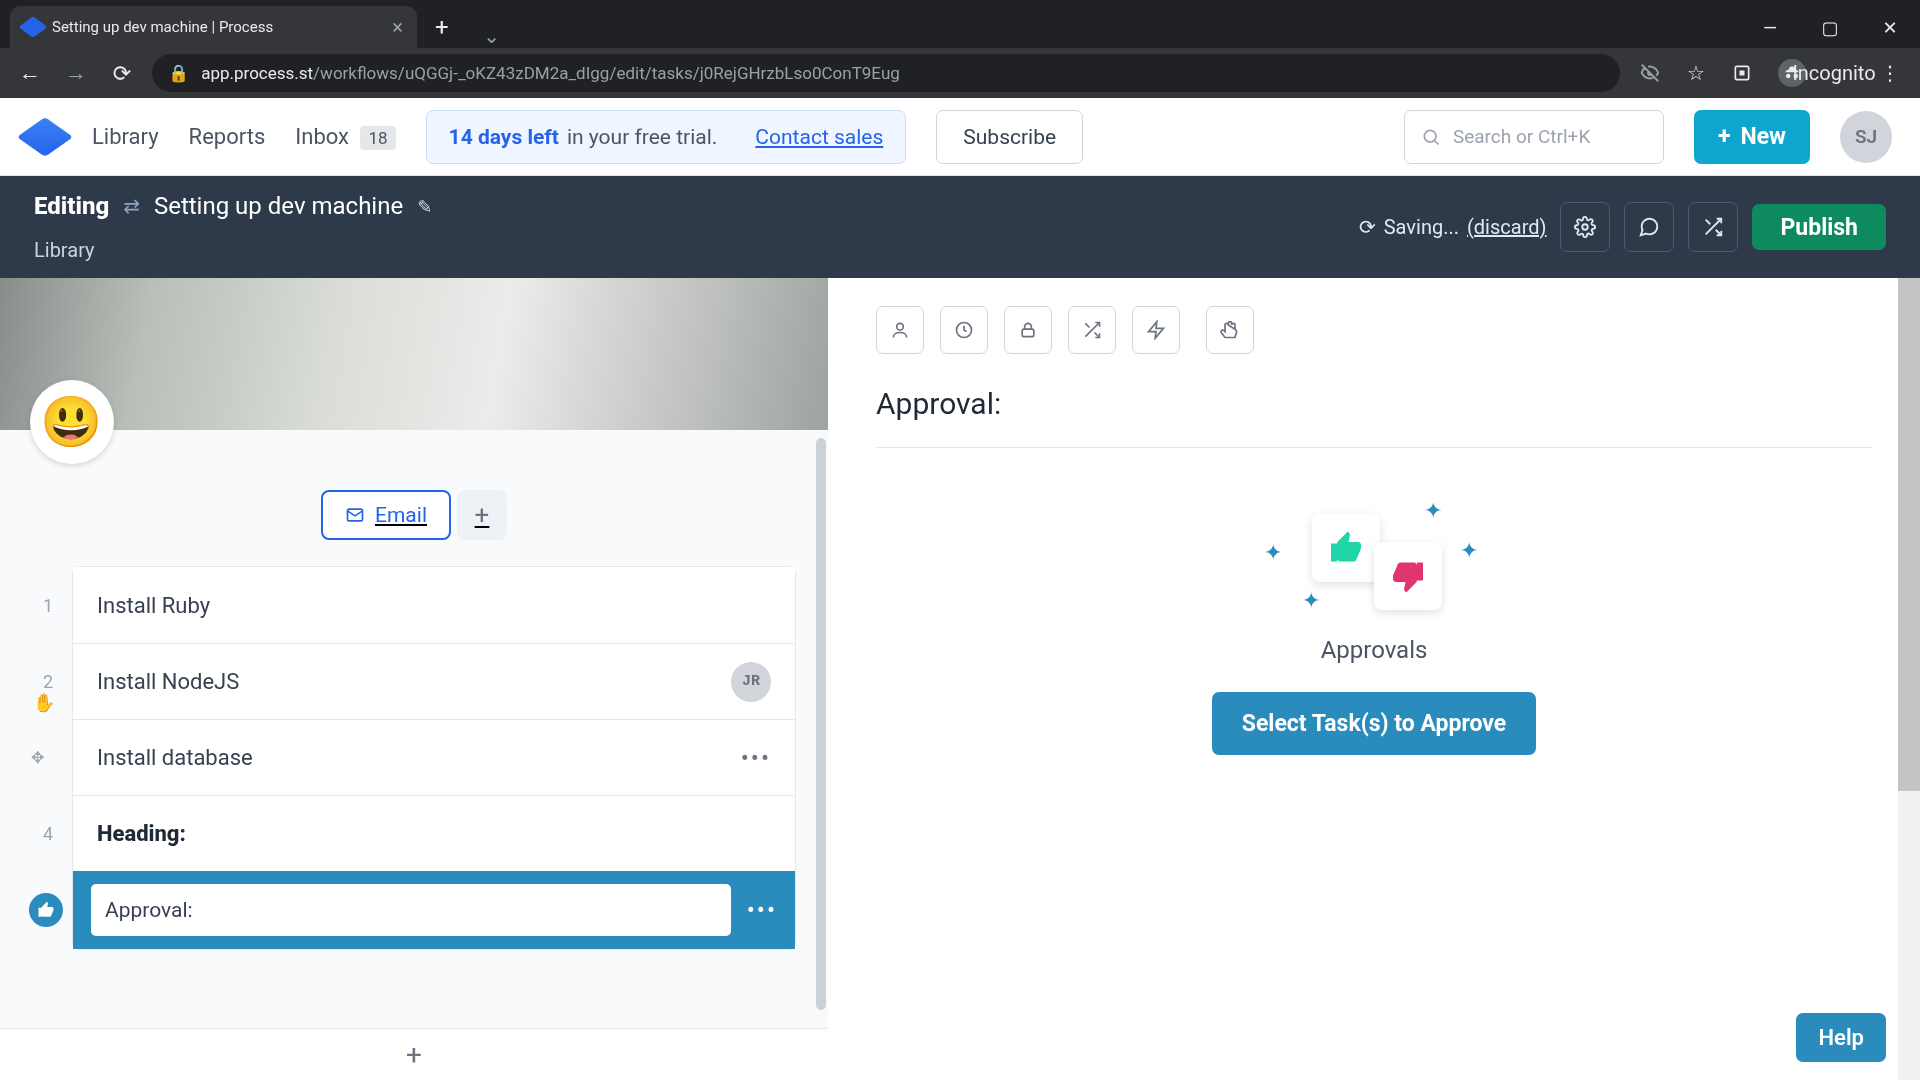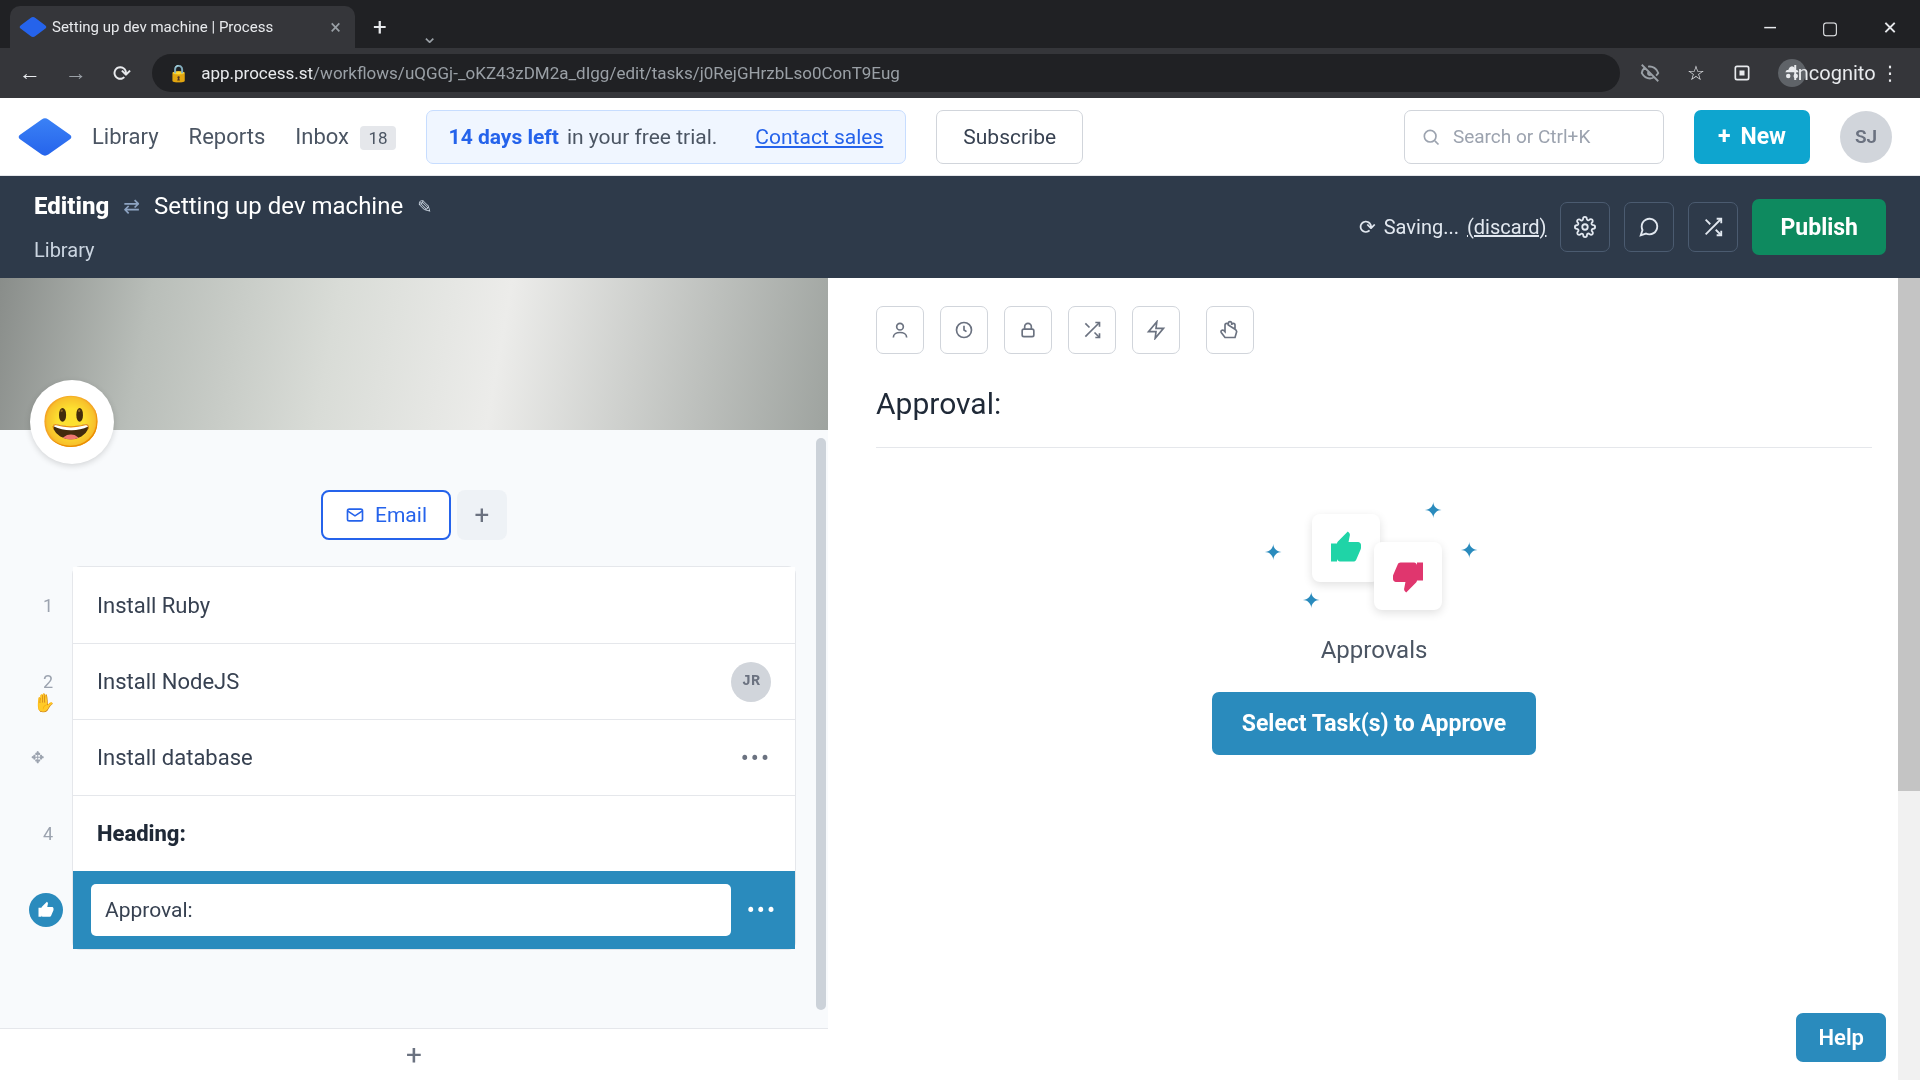--- a/index.html
+++ b/index.html
@@ -1,20 +1,20 @@
 <!DOCTYPE html>
 <html><head>
 <meta charset="utf-8">
 <style>
 * { margin: 0; padding: 0; box-sizing: border-box; font-family: -apple-system, BlinkMacSystemFont, "Segoe UI", Roboto, sans-serif; }
 body { width: 1920px; height: 1080px; overflow: hidden; background: #fff; transform-origin: top left; }
 
 
 .browser-chrome { background: #202124; height: 48px; display: flex; align-items: flex-end; }
-.tab { background: #35363a; height: 42px; width: 345px; border-radius: 10px 10px 0 0; display: flex; align-items: center; padding: 0 14px; gap: 10px; margin-left: 10px; color: #e8eaed; font-size: 15px; }
+.tab { background: #35363a; height: 42px; width: 407px; border-radius: 10px 10px 0 0; display: flex; align-items: center; padding: 0 14px; gap: 10px; margin-left: 10px; color: #e8eaed; font-size: 15px; }
 .tab-favicon { width: 18px; height: 18px; background: linear-gradient(135deg,#2563eb,#2563eb); transform: rotate(45deg) skew(-8deg,-8deg); border-radius: 3px; }
 .tab-title { flex: 1; white-space: nowrap; overflow: hidden; text-overflow: ellipsis; }
 .tab-close { color: #9aa0a6; font-size: 20px; cursor: pointer; }
 .new-tab { color: #e8eaed; font-size: 24px; padding: 0 18px; height: 42px; display:flex; align-items:center; cursor:pointer; }
 .win-controls { margin-left: auto; display:flex; height: 42px;}
 .win-controls span { width: 60px; display:flex; align-items:center; justify-content:center; color:#e8eaed; font-size: 18px; cursor:pointer;}
 .tab-chevron { color:#9aa0a6; width: 50px; display:flex; align-items:center; justify-content:center; font-size: 20px;}
 
 .url-bar { background: #35363a; height: 50px; display:flex; align-items:center; padding: 0 10px; gap: 10px;}
 .nav-icons { display:flex; gap: 6px; align-items:center;}
@@ -49,28 +49,28 @@
 .edit-left { display:flex; flex-direction:column; gap:18px;}
 .edit-title-row { display:flex; align-items:center; gap:14px; color:#fff; font-size:24px;}
 .edit-title-row .bold { font-weight:800;}
 .edit-title-row .wf-icon { color:#8da3c2; font-size:20px;}
 .edit-title-row .pencil { color:#cbd5e1; font-size:18px; cursor:pointer;}
 .breadcrumb { color:#cbd5e1; font-size:20px;}
 .edit-right { margin-left:auto; display:flex; align-items:center; gap:14px;}
 .saving { color:#e2e8f0; font-size:20px; display:flex; align-items:center; gap:8px;}
 .saving .discard { text-decoration:underline; cursor:pointer;}
 .icon-btn-dark { width:50px; height:50px; border:1px solid #4b5b70; border-radius:7px; display:flex; align-items:center; justify-content:center; color:#e2e8f0; font-size:22px; cursor:pointer;}
-.publish-btn { background:#0e8a5f; color:#fff; border-radius:7px; height:56px; padding:0 28px; font-size:23px; font-weight:700; display:flex; align-items:center; cursor:pointer;}
+.publish-btn { background:#0e8a5f; color:#fff; border-radius:7px; height:46px; padding:0 28px; font-size:23px; font-weight:700; display:flex; align-items:center; cursor:pointer;}
 
 
 .main { display:flex; height: calc(1080px - 48px - 50px - 78px - 102px); position:relative; }
 .left-pane { width: 828px; display:flex; flex-direction:column; background:#f8fafc; position:relative;}
 .cover { height: 152px; background: linear-gradient(100deg,#898d8a 0%, #b9beb9 18%, #d9dcd7 40%, #ececea 60%, #9ea39f 100%); position:relative;}
 .emoji-badge { position:absolute; left: 30px; bottom: -34px; width: 84px; height:84px; border-radius:50%; background:#fff; display:flex; align-items:center; justify-content:center; font-size:50px; box-shadow:0 2px 6px rgba(0,0,0,.15);}
-.mid-bar { display:flex; justify-content:center; align-items:center; gap:6px; padding: 60px 4px 26px; position:relative;}
+.mid-bar { display:flex; justify-content:center; align-items:center; gap:6px; padding: 60px 4px 26px; position:relative;text-decoration:underline;}
 .email-btn { border:2px solid #2563eb; color:#2563eb; background:#fff; border-radius:8px; height:50px; padding:0 22px; display:flex; align-items:center; gap:10px; font-size:21px; cursor:pointer;}
 .plus-square { width:50px; height:50px; border-radius:8px; background:#eef2f6; display:flex; align-items:center; justify-content:center; font-size:26px; color:#6b7280; cursor:pointer;}
 .connector-line { position:absolute; left:50%; bottom:-22px; width:2px; height:22px; background:#d1d5db;}
 
 .task-list { flex:1; padding: 0 32px 0 16px; overflow:hidden;}
 .task-card { background:#fff; display:flex; flex-direction:column;}
 .task-row { display:flex; align-items:center; height:76px; padding: 0 24px; border-top:1px solid #e5e7eb; position:relative;}
 .task-card .task-row:first-child { border-top:none; border-top-left-radius:8px; border-top-right-radius:8px;}
 .task-num { position:absolute; left:-40px; width:30px; text-align:center; color:#9ca3af; font-size:18px;}
 .drag-icon { position:absolute; left:-42px; top: 48px; color:#9ca3af; font-size:16px;}

